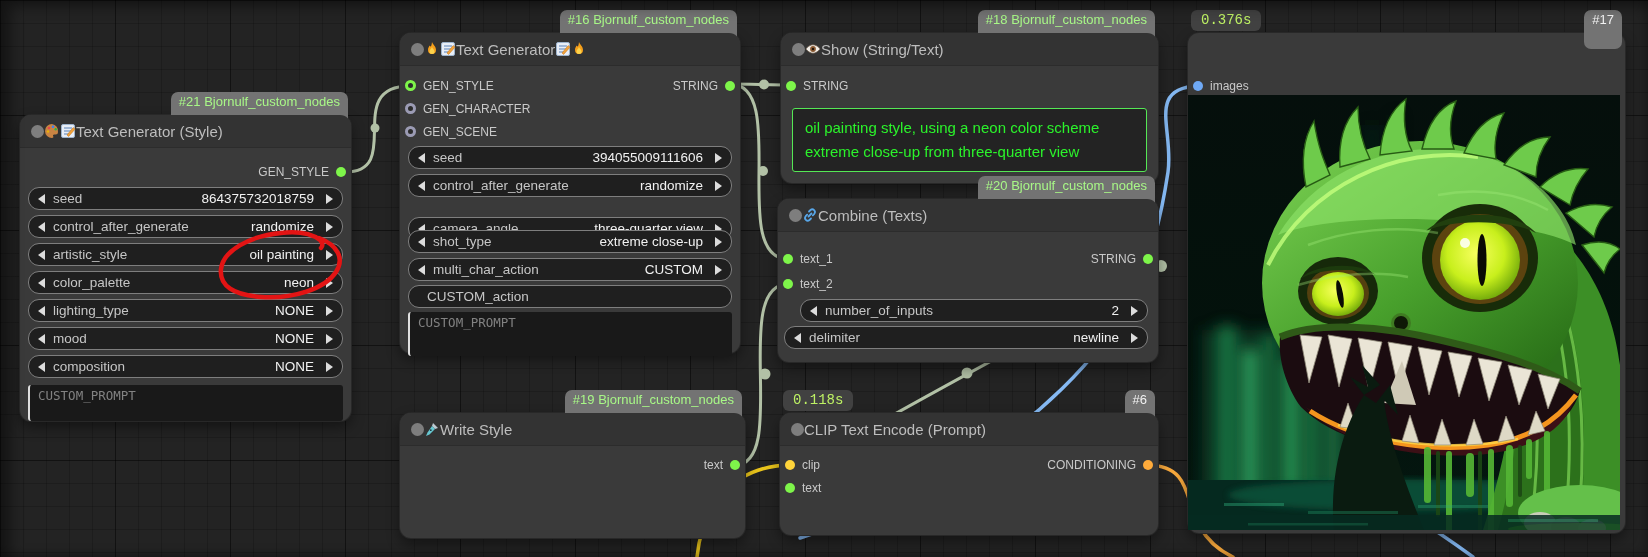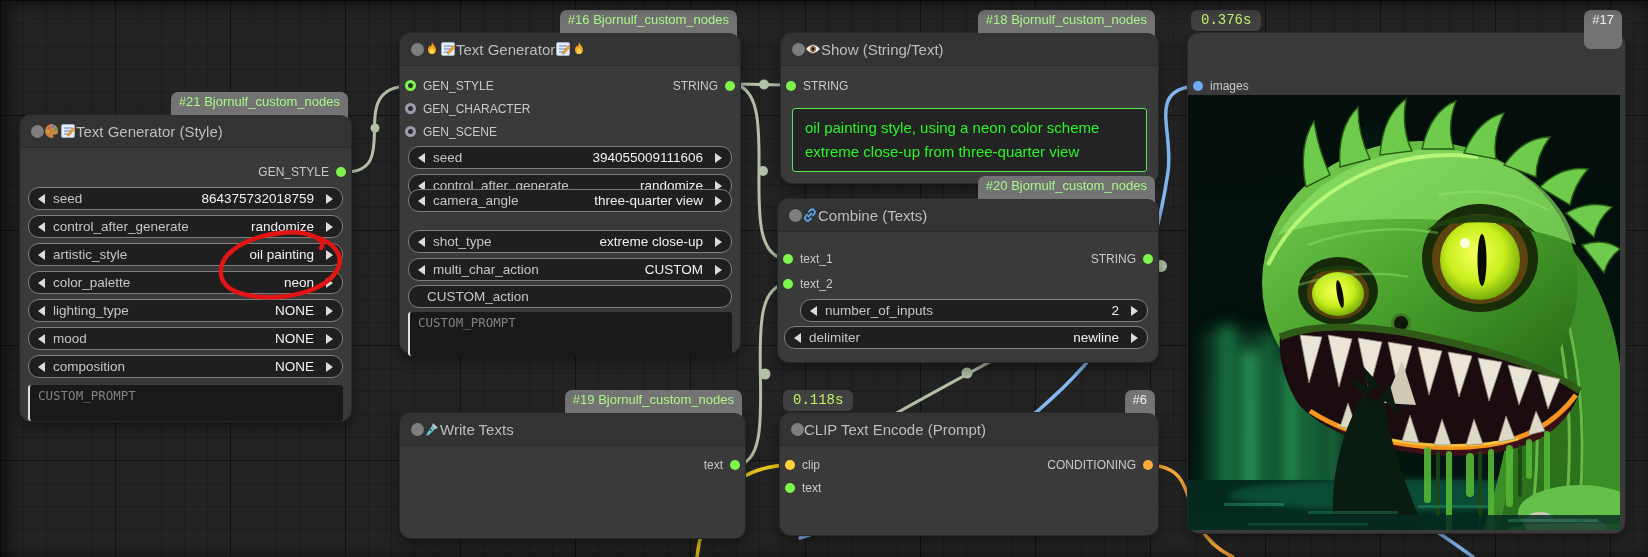--- a/index.html
+++ b/index.html
@@ -199,21 +199,21 @@
       <span>seed</span>
       <span class="val">394055009111606</span>
       <span class="arrR"></span>
     </div>
     <div class="widget" style="top:141px;left:8px;right:8px;">
       <span class="arrL"></span>
       <span>control_after_generate</span>
       <span class="val">randomize</span>
       <span class="arrR"></span>
     </div>
-    <div class="widget" style="top:156px;left:8px;right:8px;">
+    <div class="widget" style="top:184px;left:8px;right:8px;">
       <span class="arrL"></span>
       <span>camera_angle</span>
       <span class="val">three-quarter view</span>
       <span class="arrR"></span>
     </div>
     <div class="widget" style="top:225px;left:8px;right:8px;">
       <span class="arrL"></span>
       <span>multi_char_action</span>
       <span class="val">CUSTOM</span>
       <span class="arrR"></span>
@@ -294,21 +294,21 @@
 
   <div class="node" style="left:400px;top:413px;width:345px;height:125px;">
     <div class="badge right">#19 Bjornulf_custom_nodes</div>
     <div class="titlebar">
       <span class="cdot"></span>
       <span class="icon"><svg viewBox="0 0 16 16">
             <path d="M9 2l5 5-3 1-3-3z" fill="#bfc9d1"></path>
             <path d="M8 5l3 3-5.5 5.5L2 15l1.5-3.5z" fill="#67c7d1"></path>
             <circle cx="6.8" cy="9.2" r=".9" fill="#1b3a40"></circle>
           </svg></span>
-      <span>Write Texts</span>
+      <span>Write Style</span>
     </div>
     <div class="row out" style="top:41px;">
       <span class="dot green"></span>
       <span>text</span>
     </div>
   </div>
 
   <div class="node" style="left:780px;top:413px;width:378px;height:122px;">
     <div class="timer">0.118s</div>
     <div class="badge right white">#6</div>

